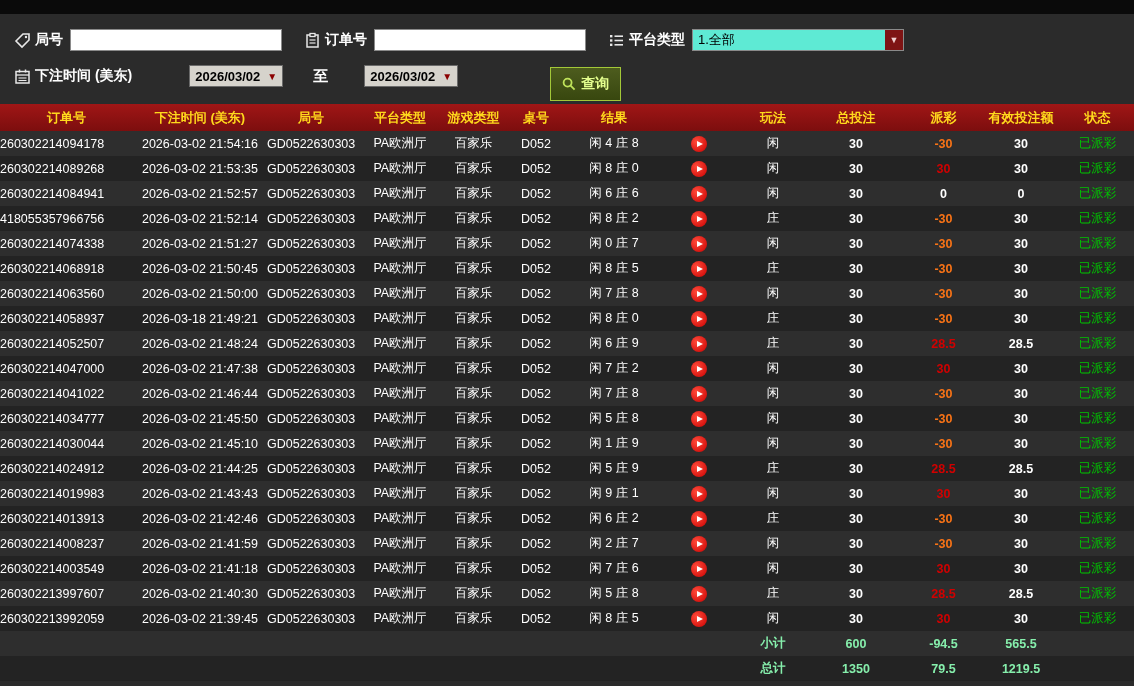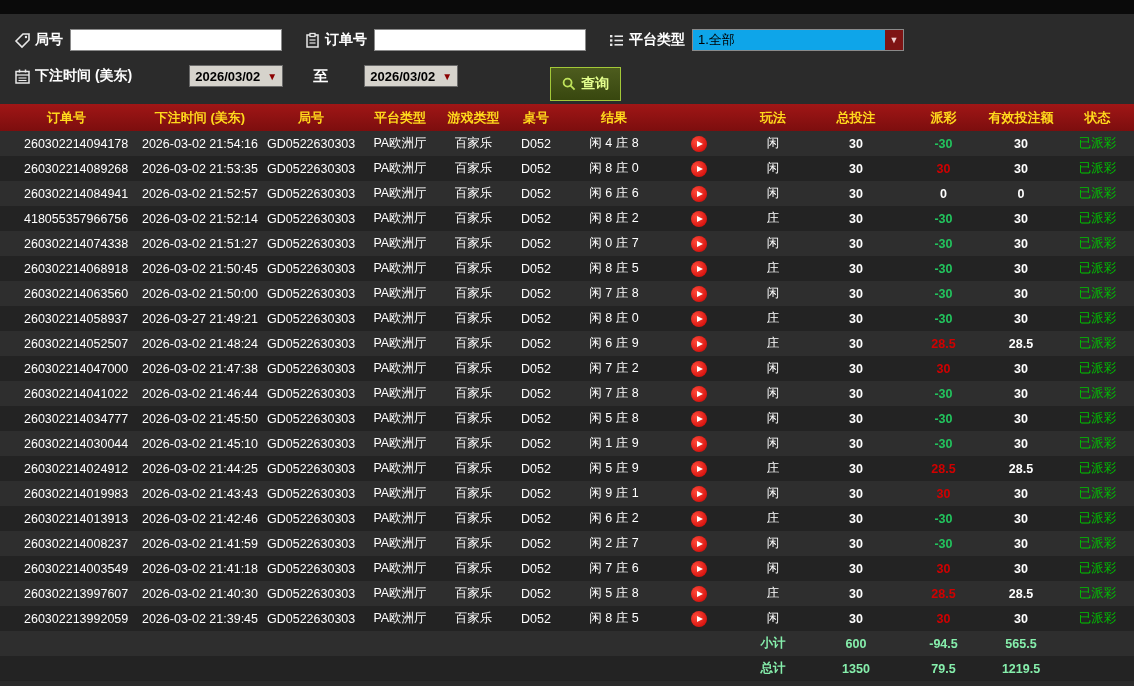--- a/index.html
+++ b/index.html
@@ -17,21 +17,21 @@
   .ficon { width:17px; height:17px; display:inline-flex; margin-right:4px; flex:0 0 auto; }
   .ficon svg { width:17px; height:17px; }
   .flabel { color:#ffffff; font-weight:bold; font-size:14px; margin-right:7px; white-space:nowrap; }
   .text-input {
     width:212px; height:22px; background:#ffffff; border:1px solid #8a8a8a;
     font-size:13px; padding:0 4px; outline:none;
     font-family:"Liberation Sans","DejaVu Sans",sans-serif;
   }
   .gap1 { width:22px; } .gap2 { width:22px; }
   .select-box {
-    width:212px; height:22px; background:#0ea5e9; border:1px solid #8a8a8a;
+    width:212px; height:22px; background:#5eead4; border:1px solid #8a8a8a;
     display:flex; align-items:center; justify-content:space-between;
     font-size:13px; color:#000; cursor:pointer;
   }
   .select-value { padding-left:5px; }
   .select-arrow {
     width:18px; height:20px; background:#7e1414; color:#f0d0d0;
     display:flex; align-items:center; justify-content:center; font-size:9px;
   }
   .date-box {
     width:94px; height:22px; background:#d6d3cc; border:1px solid #6a6a6a;
@@ -52,23 +52,23 @@
   thead th {
     background:linear-gradient(#a01616,#7c0e0e); color:#ffd91c;
     height:27px; font-size:13px; font-weight:bold; white-space:nowrap; overflow:hidden;
   }
   tbody td {
     height:25px; color:#ffffff; text-align:center; font-size:12.5px;
     white-space:nowrap; overflow:hidden; vertical-align:middle;
   }
   tbody tr:nth-child(odd)  td { background:#2e2e2e; }
   tbody tr:nth-child(even) td { background:#232323; }
-  .cell-left { text-align:left; padding-left:24px; }
+  .cell-left { text-align:left; padding-left:0; }
   .num { font-weight:bold; }
-  .pay-neg  { color:#22c55e; font-weight:bold; }
+  .pay-neg  { color:#f97316; font-weight:bold; }
   .pay-pos  { color:#d10000; font-weight:bold; }
   .pay-zero { color:#ffffff; font-weight:bold; }
   .status-cell { color:#00c400; }
   .sum { color:#86efac; font-weight:bold; }
   .play-btn {
     display:inline-flex; width:16px; height:16px; border-radius:50%;
     background:radial-gradient(circle at 35% 35%, #ff4a3a, #c90000);
     align-items:center; justify-content:center; cursor:pointer;
   }
   .play-tri {
@@ -309,21 +309,21 @@
             <span class="play-tri"></span>
           </span></td>
         <td>闲</td>
         <td class="num">30</td>
         <td class="num pay-neg">-30</td>
         <td class="num">30</td>
         <td class="status-cell">已派彩</td>
       </tr>
       <tr>
         <td class="cell-left">260302214058937</td>
-        <td>2026-03-27 21:49:21</td>
+        <td>2026-03-18 21:49:21</td>
         <td>GD0522630303M</td>
         <td>PA欧洲厅</td>
         <td>百家乐</td>
         <td>D052</td>
         <td>闲 8 庄 0</td>
         <td><span class="play-btn">
             <span class="play-tri"></span>
           </span></td>
         <td>庄</td>
         <td class="num">30</td>

